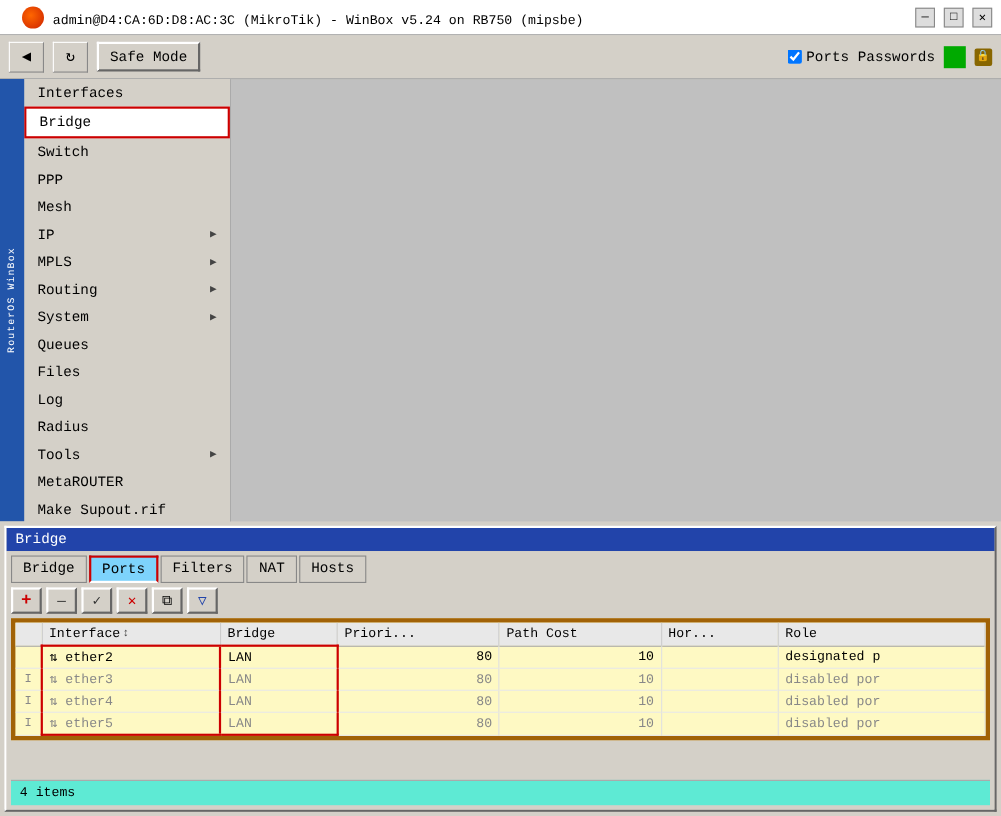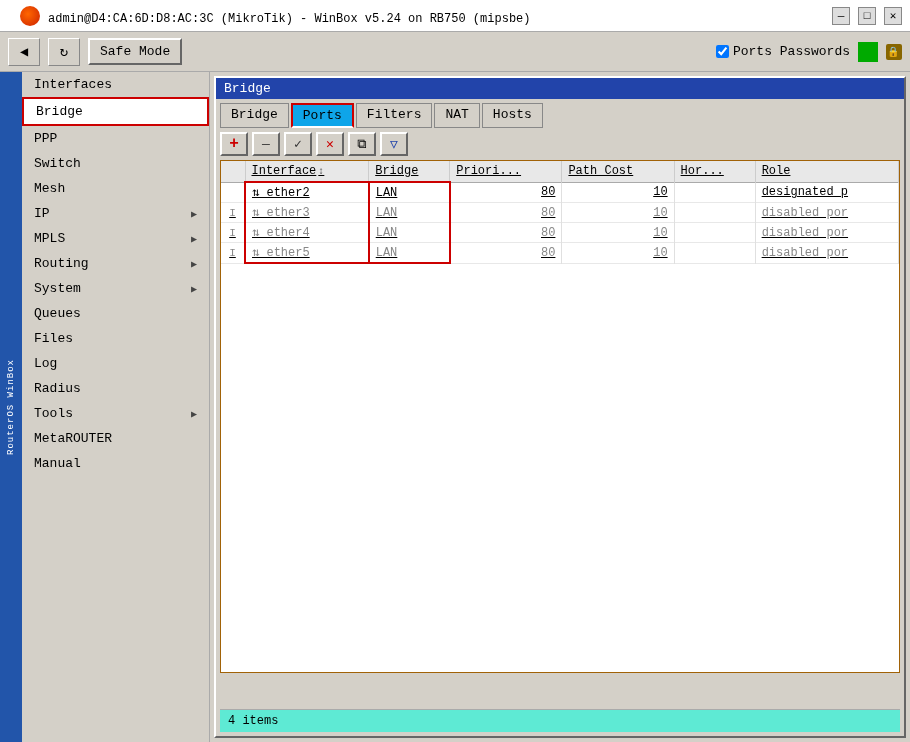--- a/index.html
+++ b/index.html
@@ -120,20 +120,21 @@
       align-items: center;
       justify-content: center;
       color: #ffcc00;
       font-size: 10px;
     }
 
     
     .main-layout {
       display: flex;
       height: calc(742px - 32px - 40px);
+      flex-direction: column;
     }
 
     
     .sidebar {
       width: 210px;
       background: #d4d0c8;
       border-right: 1px solid #aaa;
       overflow-y: auto;
       position: relative;
     }
@@ -220,21 +221,21 @@
     }
     .tab {
       padding: 3px 10px;
       background: #d4d0c8;
       border: 1px solid #888;
       cursor: pointer;
       font-size: 13px;
       font-family: 'Courier New', monospace;
     }
     .tab.active {
-      background: #0ea5e9;
+      background: #7dd3fc;
       border: 2px solid #cc0000;
       border-bottom: 2px solid white;
     }
 
     
     .table-toolbar {
       display: flex;
       align-items: center;
       gap: 4px;
       margin-bottom: 4px;
@@ -254,25 +255,24 @@
       justify-content: center;
       font-size: 13px;
     }
     .tbl-btn-add { color: #cc0000; font-weight: bold; font-size: 16px; }
     .tbl-btn-del { color: #333; }
     .tbl-btn-edit { color: #333; }
     .tbl-btn-x { color: #cc0000; }
 
     
     .data-table {
-      border: 1px solid #a16207;
-      background: #ffffff;
+      border: 4px solid #a16207;
+      background: #fef9c3;
       flex: 1;
       overflow: auto;
-      text-decoration: underline;
     }
     .data-table table {
       width: 100%;
       border-collapse: collapse;
       font-family: 'Courier New', monospace;
       font-size: 12px;
     }
     .data-table thead tr {
       background: #e8e8e8;
       border-bottom: 1px solid #aaa;
@@ -364,24 +364,24 @@
     <div style="margin-left:22px;">
 
       <div id="sidebar-items">
           <div class="sidebar-item">
             <span>Interfaces</span>
           </div>
           <div class="sidebar-item active">
             <span>Bridge</span>
           </div>
           <div class="sidebar-item">
+            <span>Switch</span>
+          </div>
+          <div class="sidebar-item">
             <span>PPP</span>
-          </div>
-          <div class="sidebar-item">
-            <span>Switch</span>
           </div>
           <div class="sidebar-item">
             <span>Mesh</span>
           </div>
           <div class="sidebar-item">
             <span>IP</span>
             <span class="sidebar-arrow">▶</span>
           </div>
           <div class="sidebar-item">
             <span>MPLS</span>
@@ -406,20 +406,23 @@
           </div>
           <div class="sidebar-item">
             <span>Radius</span>
           </div>
           <div class="sidebar-item">
             <span>Tools</span>
             <span class="sidebar-arrow">▶</span>
           </div>
           <div class="sidebar-item">
             <span>MetaROUTER</span>
+          </div>
+          <div class="sidebar-item">
+            <span>Make Supout.rif</span>
           </div>
           <div class="sidebar-item">
             <span>Manual</span>
           </div>
         </div>
     </div>
   </div>
 
   <div class="content-area">
 

